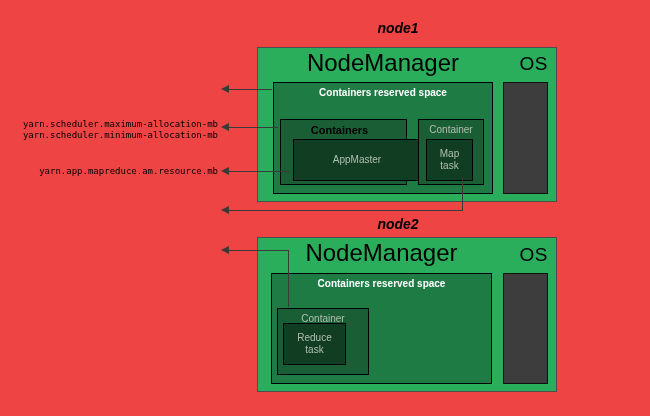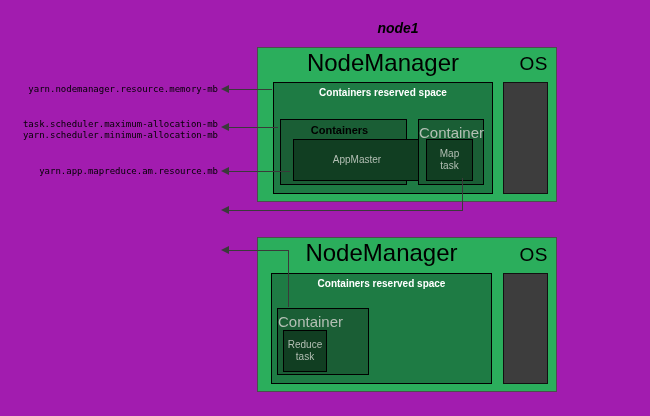--- a/index.html
+++ b/index.html
@@ -1,38 +1,38 @@
 <!DOCTYPE html>
 <html style="--node_green: #2bae5c; --reserved_green: #1e7b44; --container_green: #1a5e35; --task_green: #113e22; --os_gray: #3d3d3d; --line: #3a3a3a; --light_text: #b3bfb4; --white_text: #ffffff;"><head>
 <meta charset="utf-8">
 <style>
   html,body{margin:0;padding:0;background:#fff;}
-  .canvas{position:relative;width:650px;height:416px;background:#a21caf;overflow:hidden;
+  .canvas{position:relative;width:650px;height:416px;background:#ef4444;overflow:hidden;
           font-family:"Liberation Sans",sans-serif;}
   .canvas *{box-sizing:border-box;}
 
   .node-title{position:absolute;font:italic 700 14px "Liberation Sans",sans-serif;
               color:#000;text-align:center;line-height:14px;}
 
   .nm-box{position:absolute;background:var(--node_green);border:1px solid #4d4d4d;}
   .nm-label{position:absolute;font-size:24px;line-height:22px;color:#000;text-align:center;}
   .os-label{position:absolute;font-size:19px;line-height:20px;color:#000;text-align:right;
             letter-spacing:0.5px;}
 
   .reserved-box{position:absolute;background:var(--reserved_green);border:1px solid #000;}
   .reserved-label{position:absolute;top:4px;left:0;right:0;text-align:center;
                   font-size:10px;font-weight:bold;color:var(--white_text);}
 
   .containers-box{position:absolute;background:var(--container_green);border:1px solid #000;}
   .containers-label{position:absolute;top:4px;left:0;right:8px;text-align:center;
                     font-size:11px;font-weight:bold;color:#000;}
 
   .container-box{position:absolute;background:var(--container_green);border:1px solid #000;}
-  .container-label{position:absolute;top:4px;left:0;right:0;text-align:left;
-                   font-size:15px;color:var(--light_text);}
+  .container-label{position:absolute;top:4px;left:0;right:0;text-align:center;
+                   font-size:10px;color:var(--light_text);}
 
   .task-box{position:absolute;background:var(--task_green);border:1px solid #000;
             display:flex;align-items:center;justify-content:center;}
   .task-label{font-size:10px;line-height:12px;color:var(--light_text);text-align:center;
               white-space:pre-line;}
 
   .os-rect{position:absolute;background:var(--os_gray);border:1px solid #111;}
 
   .cline{position:absolute;background:var(--line);z-index:20;}
   .cline.h{height:1px;}
@@ -71,43 +71,43 @@
         <div class="task-box" style="left:7px;top:19px;width:47px;height:42px">
           <div class="task-label">Map
 task</div>
         </div>
       </div>
     </div>
 
     <div class="os-rect" style="left:245px;top:34px;width:45px;height:112px"></div>
   </div>
 
+  <div class="node-title" style="left:348px;top:217px;width:100px">node2</div>
 
   <div class="nm-box" style="left:257px;top:237px;width:300px;height:155px">
 
     <div class="nm-label" style="left:13px;top:4px;width:221px">NodeManager</div>
     <div class="os-label" style="left:245px;top:7px;width:45px">OS</div>
 
     <div class="reserved-box" style="left:13px;top:35px;width:221px;height:111px">
       <div class="reserved-label">Containers reserved space</div>
 
       <div class="container-box" style="left:5px;top:34px;width:92px;height:67px">
         <div class="container-label">Container</div>
-        <div class="task-box" style="left:5px;top:21px;width:44px;height:42px">
+        <div class="task-box" style="left:5px;top:14px;width:63px;height:42px">
           <div class="task-label">Reduce
 task</div>
         </div>
       </div>
     </div>
 
     <div class="os-rect" style="left:245px;top:35px;width:45px;height:111px"></div>
   </div>
 
-  <div class="cfg-label" style="top:84px">yarn.nodemanager.resource.memory-mb</div>
-  <div class="cfg-label" style="top:119px">task.scheduler.maximum-allocation-mb
+  <div class="cfg-label" style="top:119px">yarn.scheduler.maximum-allocation-mb
 yarn.scheduler.minimum-allocation-mb</div>
   <div class="cfg-label" style="top:166px">yarn.app.mapreduce.am.resource.mb</div>
 
   <div class="arrow" style="left:221px;top:85px"></div>
   <div class="cline h" style="left:229px;top:89px;width:43px"></div>
 
   <div class="arrow" style="left:221px;top:123px"></div>
   <div class="cline h" style="left:229px;top:127px;width:49px"></div>
 
   <div class="arrow" style="left:221px;top:167px"></div>

